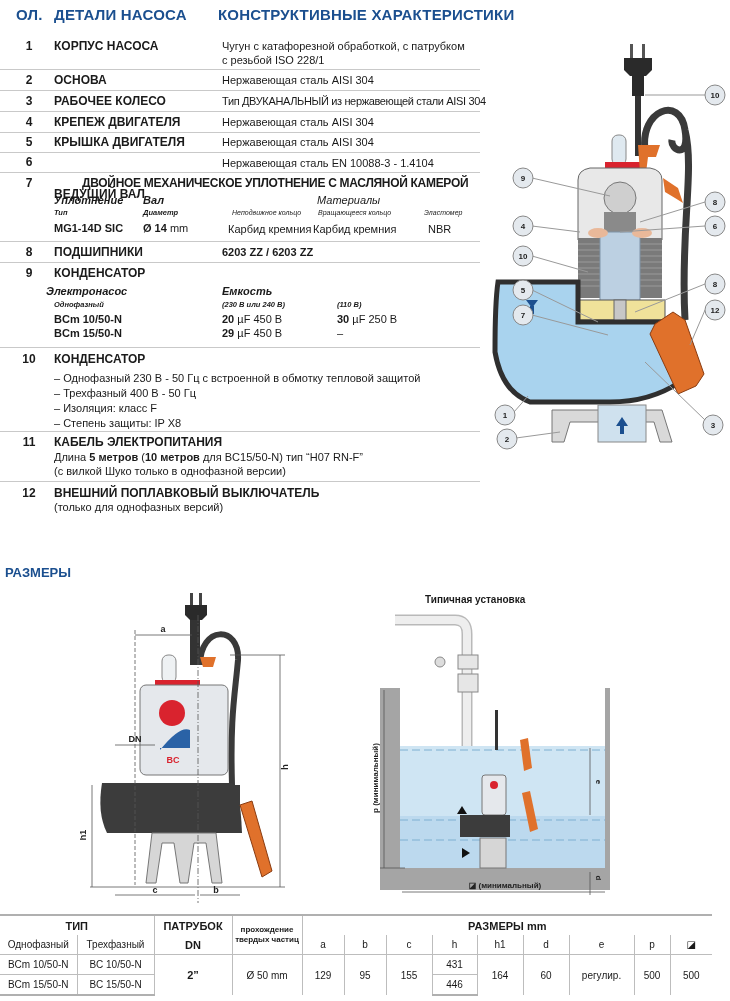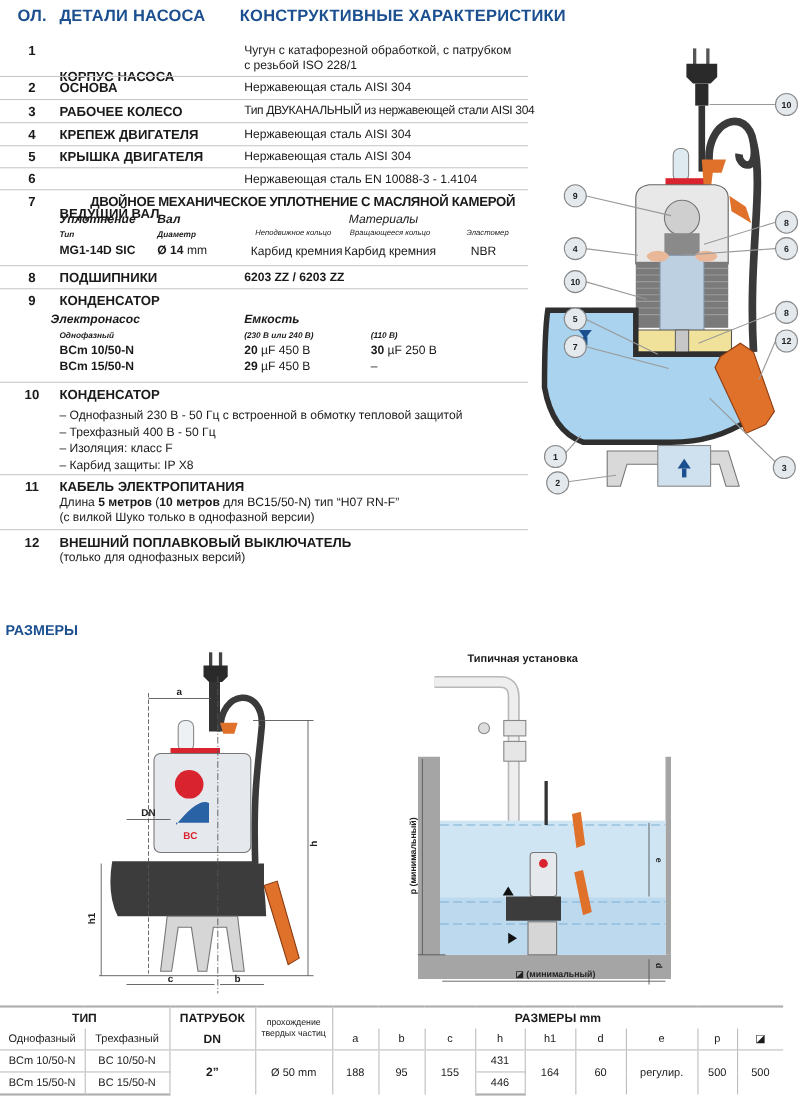--- a/index.html
+++ b/index.html
@@ -15,36 +15,36 @@
   .sub-s { font-style:italic; font-weight:bold; font-size:7.5px; }
   .sub-si { font-style:italic; font-size:7px; }
   .b { font-weight:bold; }
   .sec2 { color:#1b4f8f; font-weight:bold; font-size:13px; }
   
   table.dims { position:absolute; left:0; top:914px; width:712px; border-collapse:collapse;
                font-size:10px; text-align:center; }
   table.dims td, table.dims th { border-left:1px solid #bdbdbd; padding:0; height:19px; font-weight:normal; }
   table.dims tr td:first-child, table.dims tr th:first-child { border-left:none; }
   table.dims .bold { font-weight:bold; font-size:11px; }
-  table.dims .small { font-weight:normal; font-size:8px; line-height:10px;margin-top:28px; }
+  table.dims .small { font-weight:bold; font-size:8px; line-height:10px;margin-top:28px; }
   table.dims .toprule { border-top:2px solid #b0b0b0; }
   table.dims .botrule td { border-bottom:2px solid #b0b0b0; }
   table.dims .midrule { border-top:1px solid #bdbdbd; }
 </style>
 </head>
 <body>
 
 <div class="abs hdr" style="left:16px;top:6px;">ОЛ.</div>
 <div class="abs hdr" style="left:54px;top:6px;">ДЕТАЛИ НАСОСА</div>
 <div class="abs hdr" style="left:218px;top:6px;">КОНСТРУКТИВНЫЕ ХАРАКТЕРИСТИКИ</div>
 
 <div>
 
   <div class="abs num" style="left:19px;top:39px;">1</div>
-  <div class="abs pname" style="left:54px;top:39px;margin-top:24px;">КОРПУС НАСОСА</div>
+  <div class="abs pname" style="left:54px;top:39px;">КОРПУС НАСОСА</div>
   <div class="abs pdesc" style="left:222px;top:39px;">Чугун с катафорезной обработкой, с  патрубком</div>
   <div class="abs pdesc" style="left:222px;top:53px;">с резьбой ISO 228/1</div>
   <div class="hr" style="top:69px;"></div>
 
   <div class="abs num" style="left:19px;top:73px;">2</div>
   <div class="abs pname" style="left:54px;top:73px;">ОСНОВА</div>
   <div class="abs pdesc" style="left:222px;top:73px;">Нержавеющая сталь AISI 304</div>
   <div class="hr" style="top:90px;"></div>
 
   <div class="abs num" style="left:19px;top:94px;">3</div>
@@ -102,21 +102,21 @@
   <div class="abs b" style="left:54px;top:327px;font-size:11px;">BCm 15/50-N</div>
   <div class="abs" style="left:222px;top:327px;font-size:11px;"><span class="b">29</span><span> µF 450 В</span></div>
   <div class="abs" style="left:337px;top:327px;font-size:11px;"><span class="b"></span><span>–</span></div>
   <div class="hr" style="top:347px;"></div>
 
   <div class="abs num" style="left:19px;top:352px;">10</div>
   <div class="abs pname" style="left:54px;top:352px;">КОНДЕНСАТОР</div>
   <div class="abs pdesc" style="left:54px;top:371px;">– Однофазный 230 В - 50 Гц с встроенной в обмотку тепловой защитой</div>
   <div class="abs pdesc" style="left:54px;top:386px;">– Трехфазный 400 В - 50 Гц</div>
   <div class="abs pdesc" style="left:54px;top:401px;">– Изоляция: класс F</div>
-  <div class="abs pdesc" style="left:54px;top:416px;">– Карбид защиты: IP X8</div>
+  <div class="abs pdesc" style="left:54px;top:416px;">– Степень защиты: IP X8</div>
   <div class="hr" style="top:431px;"></div>
 
   <div class="abs num" style="left:19px;top:435px;">11</div>
   <div class="abs pname" style="left:54px;top:435px;">КАБЕЛЬ ЭЛЕКТРОПИТАНИЯ</div>
   <div class="abs pdesc" style="left:54px;top:450px;"><span>Длина </span><span class="b">5 метров</span><span> (</span><span class="b">10 метров</span><span> для BC15/50-N)  тип “H07 RN-F”</span></div>
   <div class="abs pdesc" style="left:54px;top:464px;">(с вилкой Шуко только в однофазной версии)</div>
   <div class="hr" style="top:481px;"></div>
 
   <div class="abs num" style="left:19px;top:486px;">12</div>
   <div class="abs pname" style="left:54px;top:486px;">ВНЕШНИЙ ПОПЛАВКОВЫЙ ВЫКЛЮЧАТЕЛЬ</div>
@@ -374,21 +374,21 @@
     <td>d</td>
     <td>e</td>
     <td>p</td>
     <td>◪</td>
   </tr>
   <tr>
     <td class="midrule">BCm 10/50-N</td>
     <td class="midrule">BC 10/50-N</td>
     <td rowspan="2" class="midrule bold">2”</td>
     <td rowspan="2" class="midrule">Ø 50 mm</td>
-    <td rowspan="2" class="midrule">188</td>
+    <td rowspan="2" class="midrule">129</td>
     <td rowspan="2" class="midrule">95</td>
     <td rowspan="2" class="midrule">155</td>
     <td class="midrule">431</td>
     <td rowspan="2" class="midrule">164</td>
     <td rowspan="2" class="midrule">60</td>
     <td rowspan="2" class="midrule">регулир.</td>
     <td rowspan="2" class="midrule">500</td>
     <td rowspan="2" class="midrule">500</td>
   </tr>
   <tr class="botrule">

